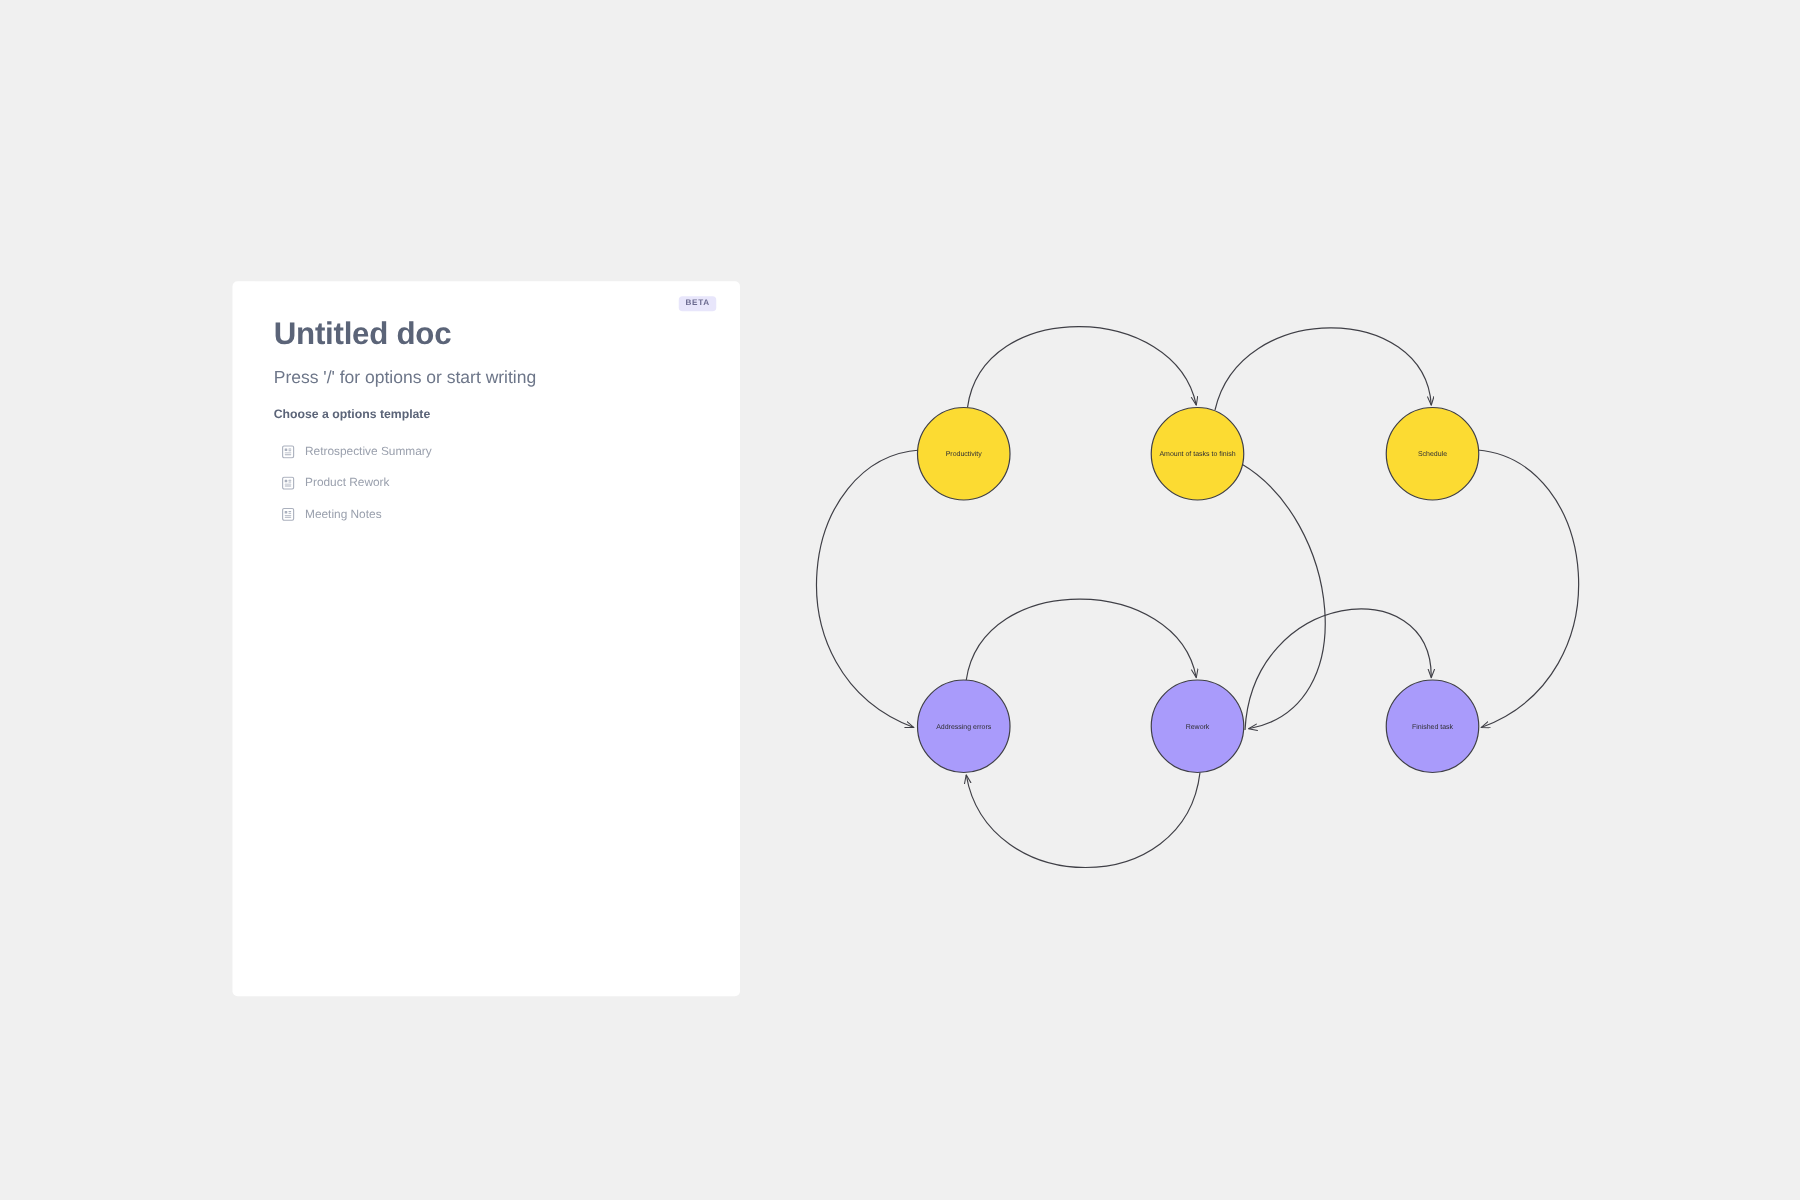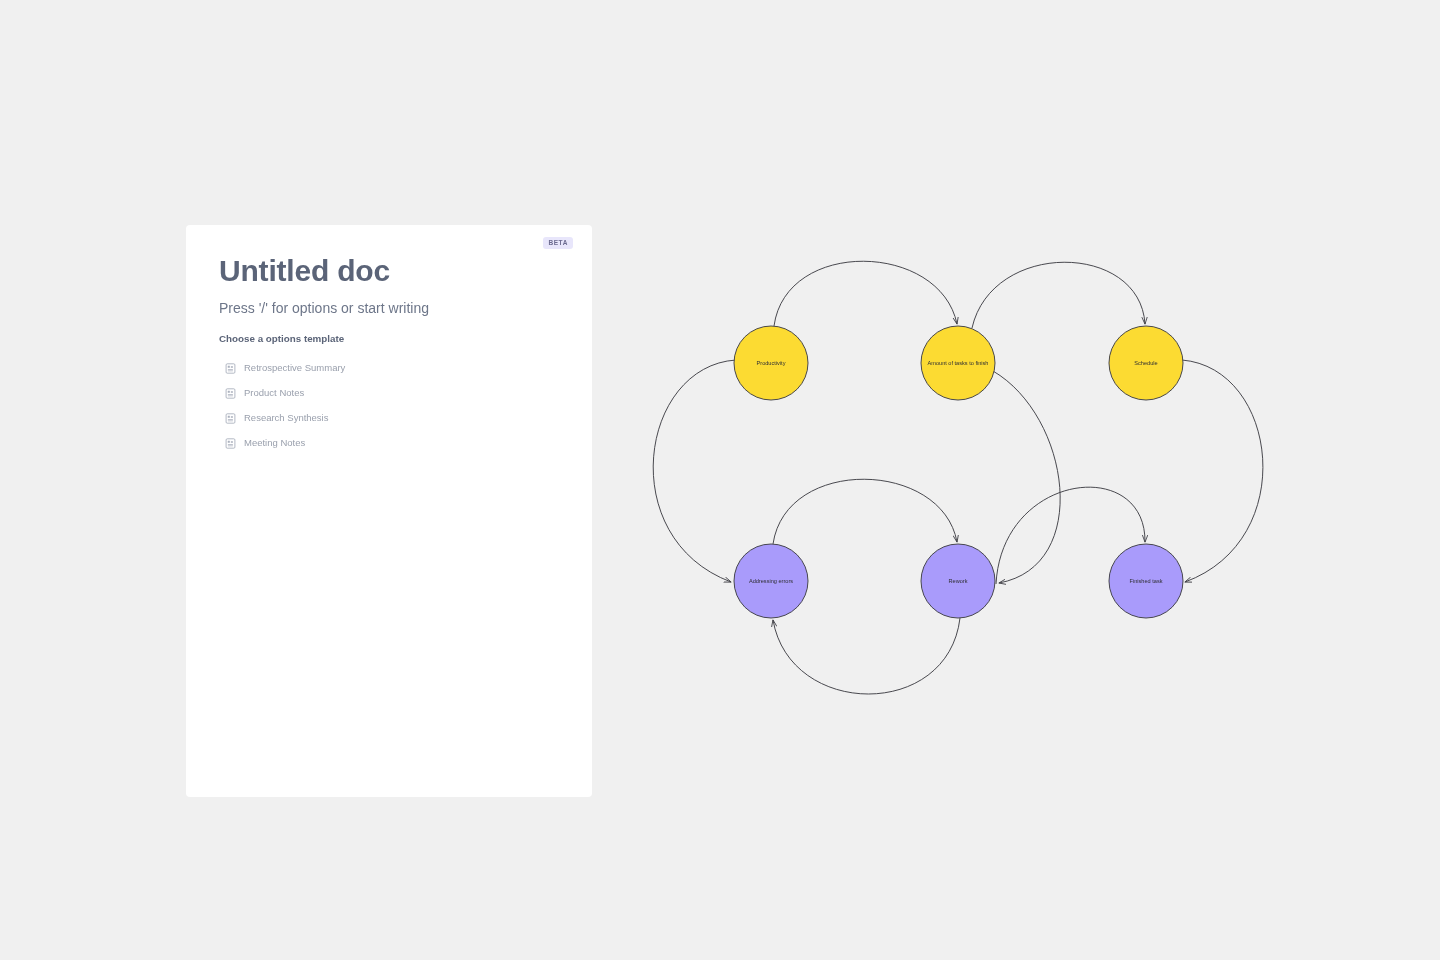--- a/index.html
+++ b/index.html
@@ -43,21 +43,21 @@
   }
 
   #doc-body {
     position: absolute;
     left: 33px;
     top: 27px;
     right: 24px;
   }
 
   #doc-title {
-    font-size: 30px;
+    font-size: 25px;
     font-weight: bold;
     color: #5b6478;
     letter-spacing: -0.2px;
     margin: 0;
     line-height: 1.25;
   }
 
   #doc-subtitle {
     font-size: 14px;
     color: #6d7689;
@@ -151,34 +151,23 @@
 
       <li class="template-item">
         <svg class="doc-icon" viewBox="0 0 16 16">
           <rect x="1.6" y="1.2" width="12.8" height="13.6" rx="1.6" fill="none" stroke="#aab0bd" stroke-width="1.3"></rect>
           <rect x="4" y="4" width="3" height="3" rx="0.4" fill="#aab0bd"></rect>
           <rect x="8.3" y="4.2" width="3.4" height="1.1" rx="0.5" fill="#aab0bd"></rect>
           <rect x="8.3" y="6.1" width="3.4" height="1.1" rx="0.5" fill="#aab0bd"></rect>
           <rect x="4" y="8.6" width="7.7" height="1.1" rx="0.5" fill="#aab0bd"></rect>
           <rect x="4" y="10.8" width="7.7" height="1.1" rx="0.5" fill="#aab0bd"></rect>
         </svg>
-        <span class="template-label">Product Notes</span>
+        <span class="template-label">Product Rework</span>
       </li>
 
-      <li class="template-item">
-        <svg class="doc-icon" viewBox="0 0 16 16">
-          <rect x="1.6" y="1.2" width="12.8" height="13.6" rx="1.6" fill="none" stroke="#aab0bd" stroke-width="1.3"></rect>
-          <rect x="4" y="4" width="3" height="3" rx="0.4" fill="#aab0bd"></rect>
-          <rect x="8.3" y="4.2" width="3.4" height="1.1" rx="0.5" fill="#aab0bd"></rect>
-          <rect x="8.3" y="6.1" width="3.4" height="1.1" rx="0.5" fill="#aab0bd"></rect>
-          <rect x="4" y="8.6" width="7.7" height="1.1" rx="0.5" fill="#aab0bd"></rect>
-          <rect x="4" y="10.8" width="7.7" height="1.1" rx="0.5" fill="#aab0bd"></rect>
-        </svg>
-        <span class="template-label">Research Synthesis</span>
-      </li>
 
       <li class="template-item">
         <svg class="doc-icon" viewBox="0 0 16 16">
           <rect x="1.6" y="1.2" width="12.8" height="13.6" rx="1.6" fill="none" stroke="#aab0bd" stroke-width="1.3"></rect>
           <rect x="4" y="4" width="3" height="3" rx="0.4" fill="#aab0bd"></rect>
           <rect x="8.3" y="4.2" width="3.4" height="1.1" rx="0.5" fill="#aab0bd"></rect>
           <rect x="8.3" y="6.1" width="3.4" height="1.1" rx="0.5" fill="#aab0bd"></rect>
           <rect x="4" y="8.6" width="7.7" height="1.1" rx="0.5" fill="#aab0bd"></rect>
           <rect x="4" y="10.8" width="7.7" height="1.1" rx="0.5" fill="#aab0bd"></rect>
         </svg>

